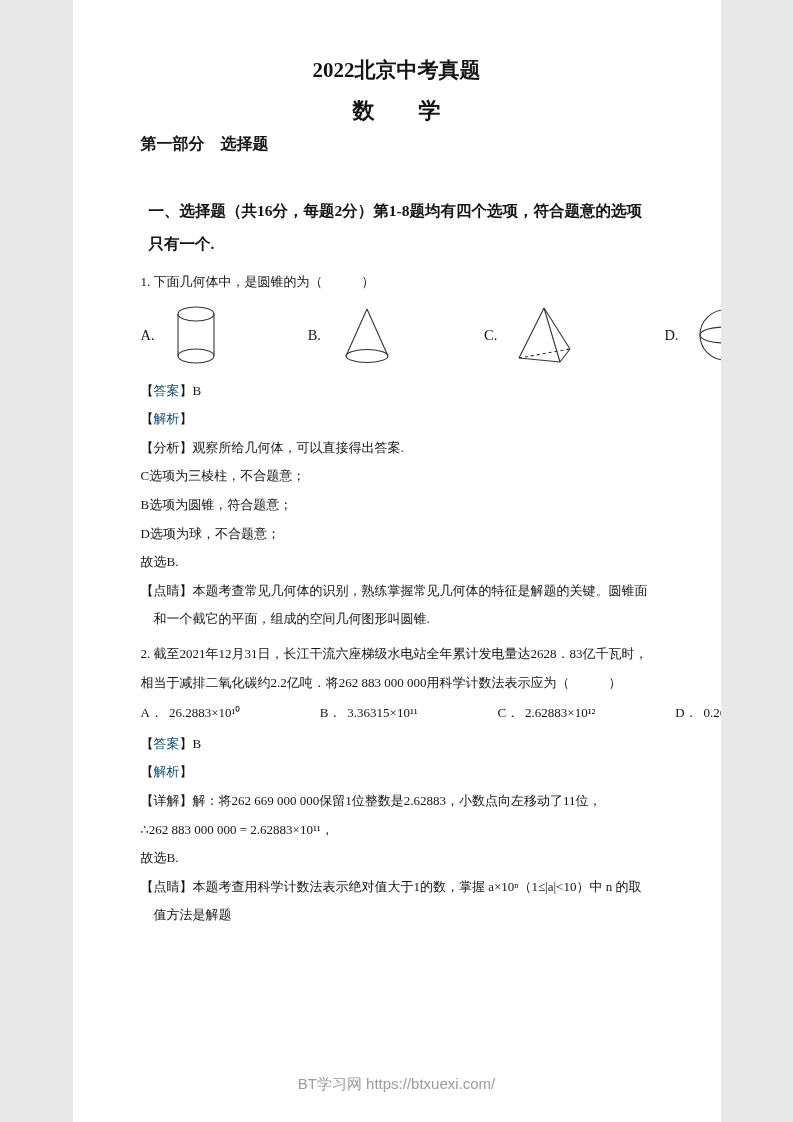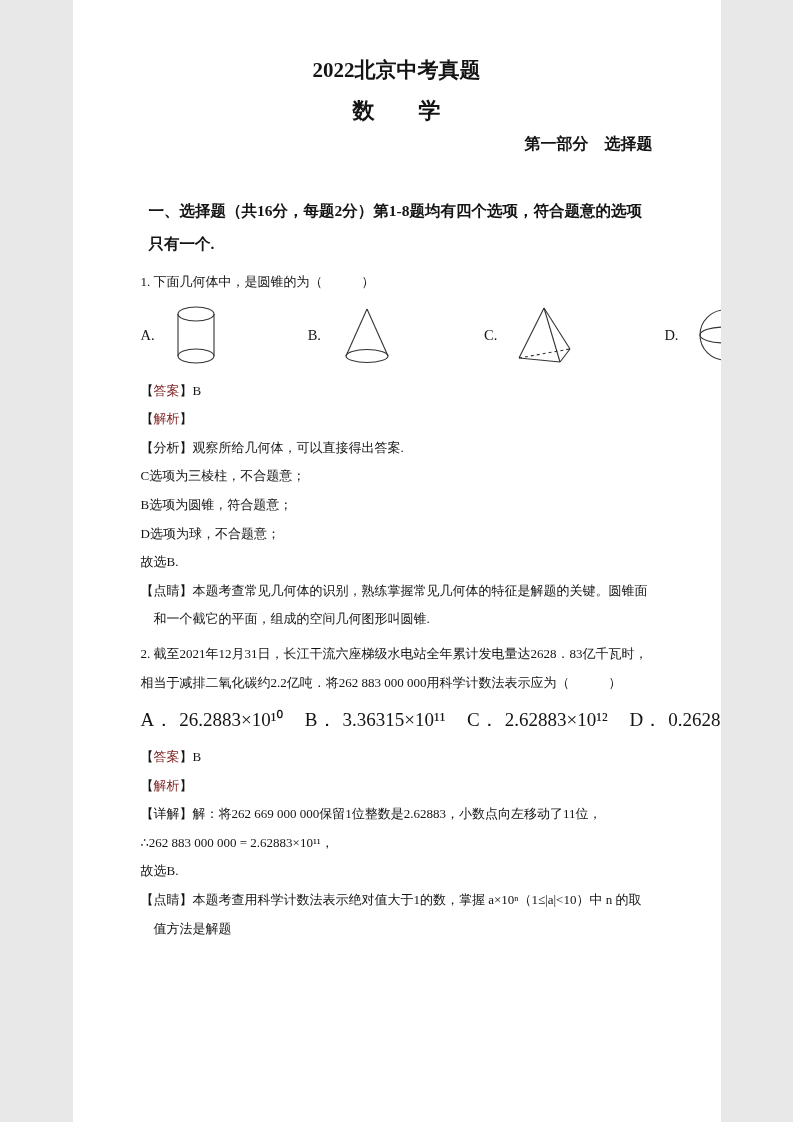--- a/index.html
+++ b/index.html
@@ -4,32 +4,32 @@
 <style>
   html,body { margin:0; padding:0; background:#e8e8e8; }
   .page {
     width:648px; height:1122px; margin:0 auto; background:#ffffff;
     font-family:"Liberation Serif", serif; color:#141414;
     position:relative; box-sizing:border-box; padding:56px 68px 0 68px;
     overflow:hidden;
   }
   .title   { text-align:center; font-size:21px; font-weight:bold; margin:0 0 12px; }
   .subject { text-align:center; font-size:22px; font-weight:bold; margin:0 0 8px; }
-  .section { text-align:right; font-size:16px; font-weight:bold; margin:0 0 40px; }
+  .section { text-align:left; font-size:16px; font-weight:bold; margin:0 0 40px; }
   .intro   { font-size:15.5px; font-weight:bold; margin:8px; line-height:2.1; }
   p.line   { font-size:13px; margin:0; line-height:2.2; }
   p.hang   { padding-left:1em; text-indent:-1em; }
-  .blue    { color:#7f1d1d; }
+  .blue    { color:#0c4a6e; }
   .figrow  { display:flex; width:612px; justify-content:space-between; align-items:center;
              margin:8px 0 10px; }
   .opt     { display:flex; align-items:center; gap:18px; font-size:14.5px; }
   .fig line, .fig ellipse, .fig circle, .fig path { stroke:#333; fill:none; stroke-width:1.1; }
   .fig .dash { stroke-dasharray:3 3; }
   .mrow    { display:flex; justify-content:space-between; width:640px;
-             font-size:19px; margin:2px 0 2px; line-height:2.2; }
+             font-size:13px; margin:2px 0 2px; line-height:2.2; }
   .mopt span { white-space:nowrap; }
   .mlabel  { margin-right:6px; }
   .footer  { position:absolute; left:0; bottom:28px; width:100%; text-align:center;
              color:#9b9b9b; font-size:15px; font-family:"Liberation Sans", sans-serif; }
 </style>
 </head>
 <body>
 
 <div class="page">
 
@@ -101,14 +101,15 @@
 
   <p class="line"><span>【</span><span class="blue">答案</span><span>】</span><span>B</span></p>
 
   <p class="line"><span>【</span><span class="blue">解析</span><span>】</span></p>
 
   <p class="line">【详解】解：将262 669 000 000保留1位整数是2.62883，小数点向左移动了11位，</p>
   <p class="line">∴262 883 000 000 = 2.62883×10¹¹，</p>
   <p class="line">故选B.</p>
   <p class="line hang">【点睛】本题考查用科学计数法表示绝对值大于1的数，掌握 a×10ⁿ（1≤|a|&lt;10）中 n 的取值方法是解题</p>
 
+  <div class="footer">BT学习网 https://btxuexi.com/</div>
 
 </div>
 
 </body></html>

